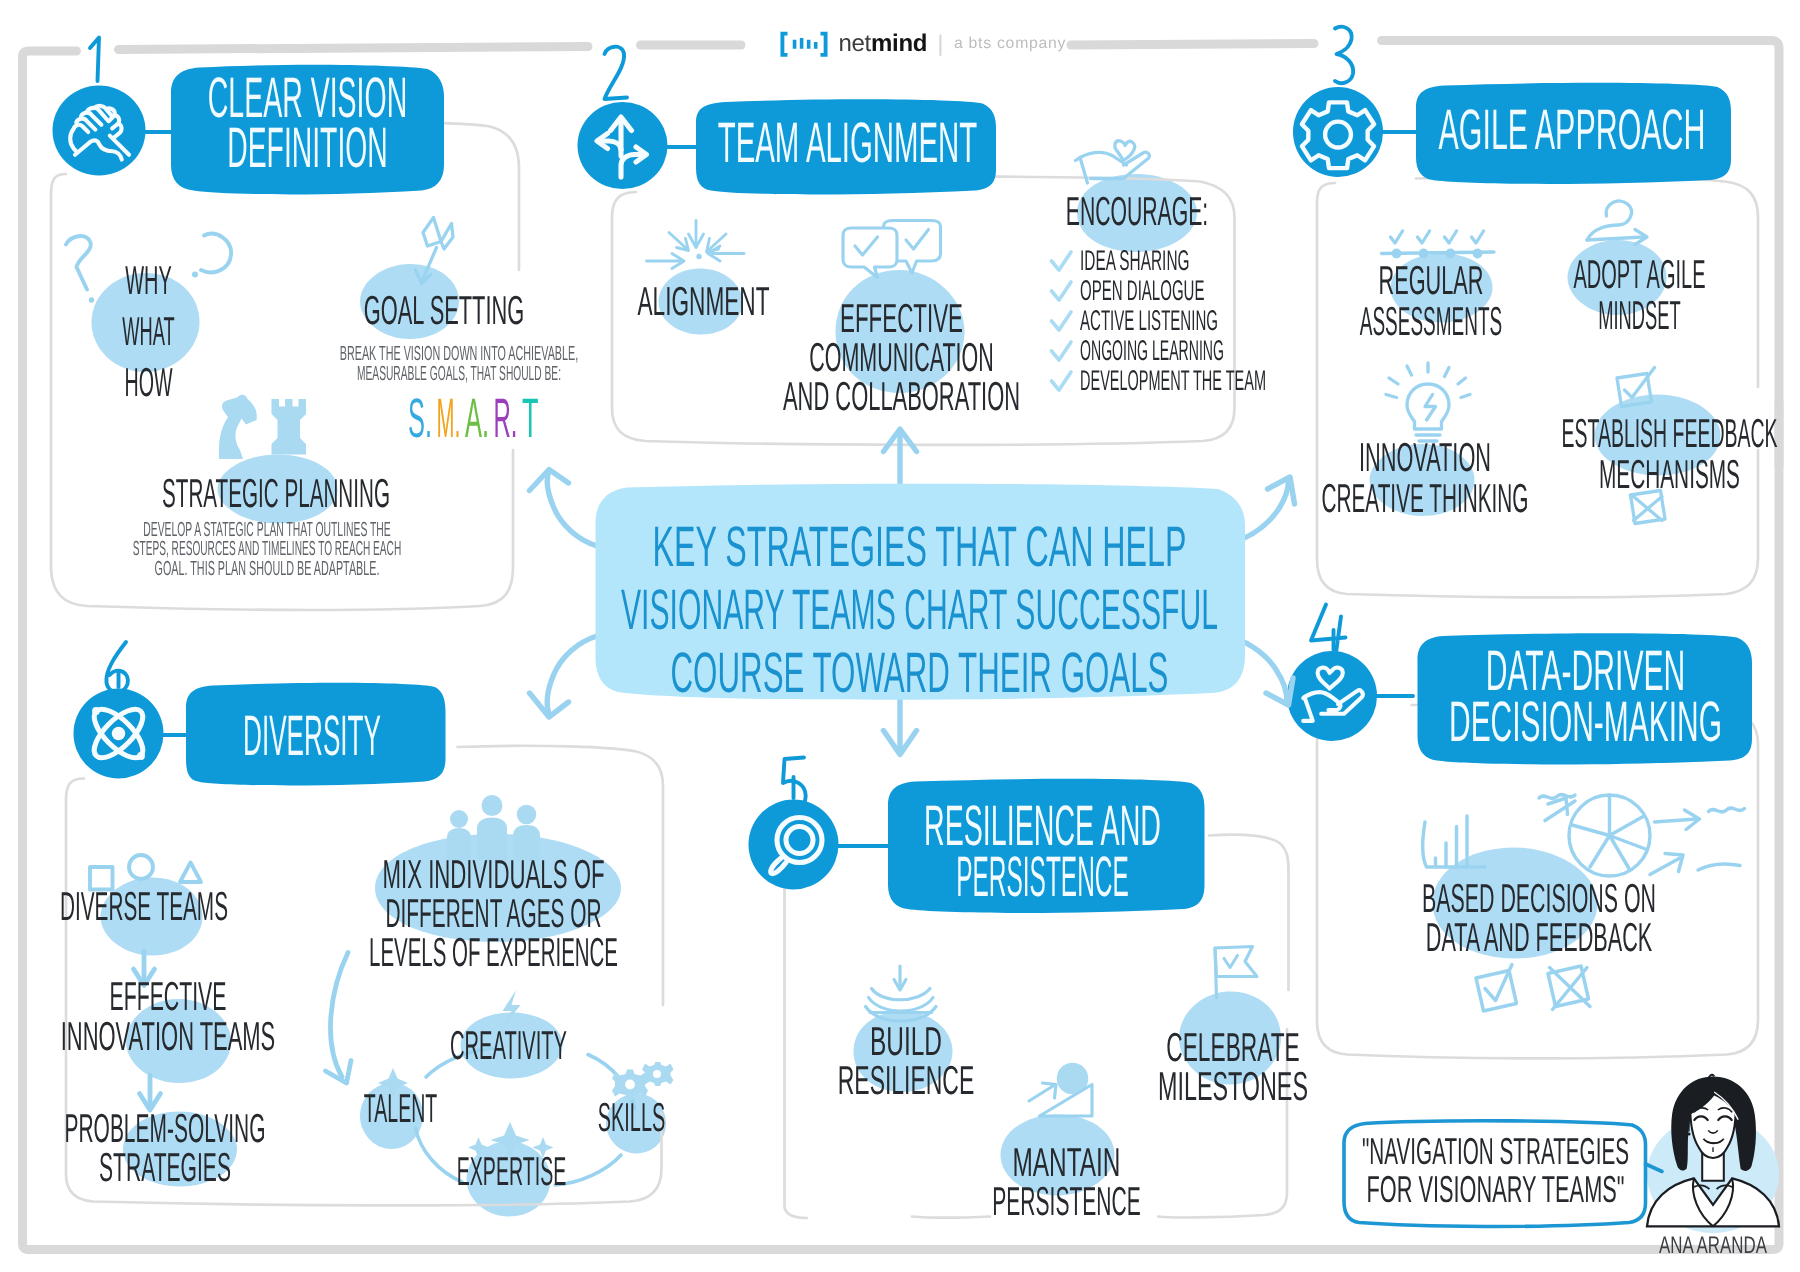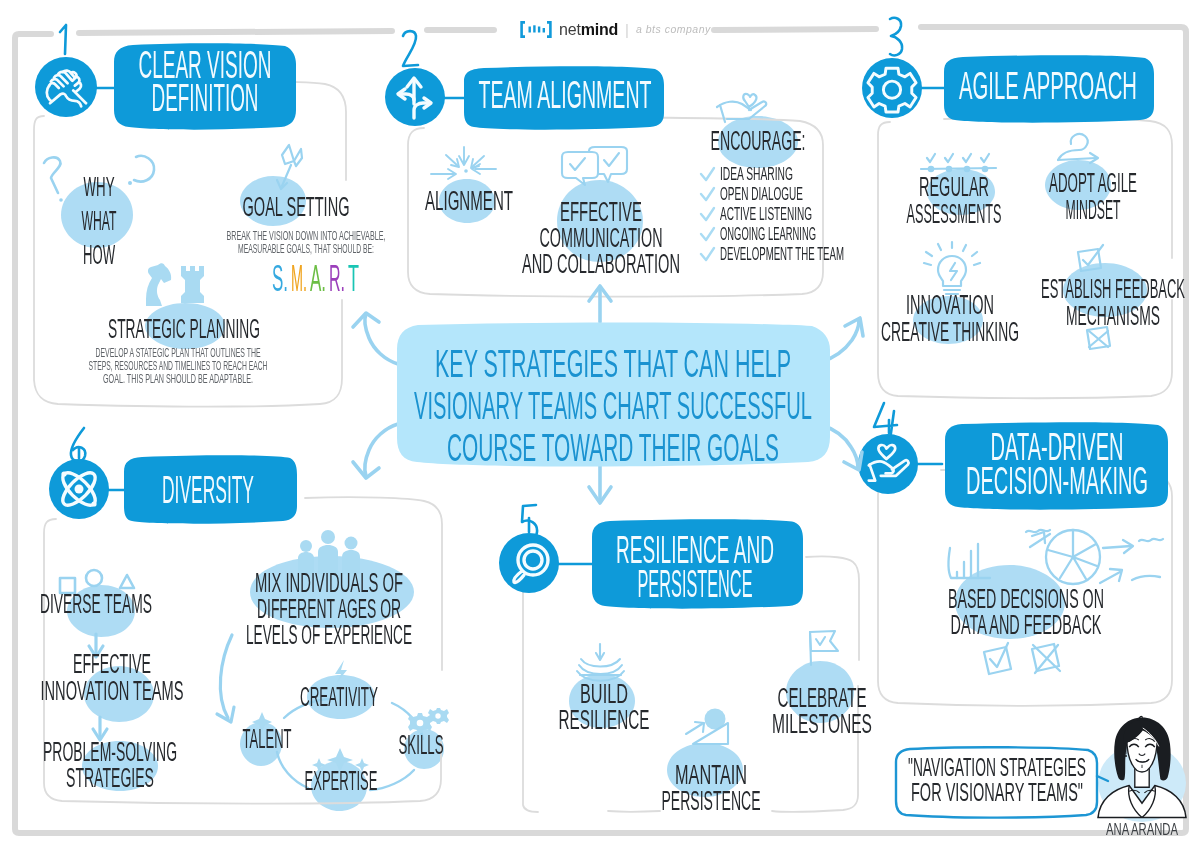--- a/index.html
+++ b/index.html
@@ -9,21 +9,21 @@
        font-family:"Liberation Sans",sans-serif;-webkit-font-smoothing:antialiased;}
   #stage{position:relative;width:1200px;height:848px;background:#fff;}
   svg{overflow:visible;}
   #bg{position:absolute;left:0;top:0;width:1200px;height:848px;}
 
   
   .logo{position:absolute;display:flex;align-items:center;gap:7px;}
   .logo .word{font-size:16px;letter-spacing:-0.2px;color:#3d3d3d;line-height:1;}
   .logo .word b{font-weight:700;color:#141414;}
   .logo .bar{color:#d4d4d4;font-size:15px;font-weight:300;line-height:1;}
-  .logo .tag{font-size:10.5px;color:#bdbdbd;letter-spacing:0.5px;line-height:1;font-style:italic;}
+  .logo .tag{font-size:10.5px;color:#bdbdbd;letter-spacing:0.5px;line-height:1;}
 </style>
 </head>
 <body>
 
 <div id="stage">
 
 <svg id="bg" viewBox="0 0 1200 848" xmlns="http://www.w3.org/2000/svg">
 <defs>
   <style>
     .fgrey{fill:none;stroke:#d9d9d9;stroke-width:6;stroke-linecap:round;stroke-linejoin:round;}

